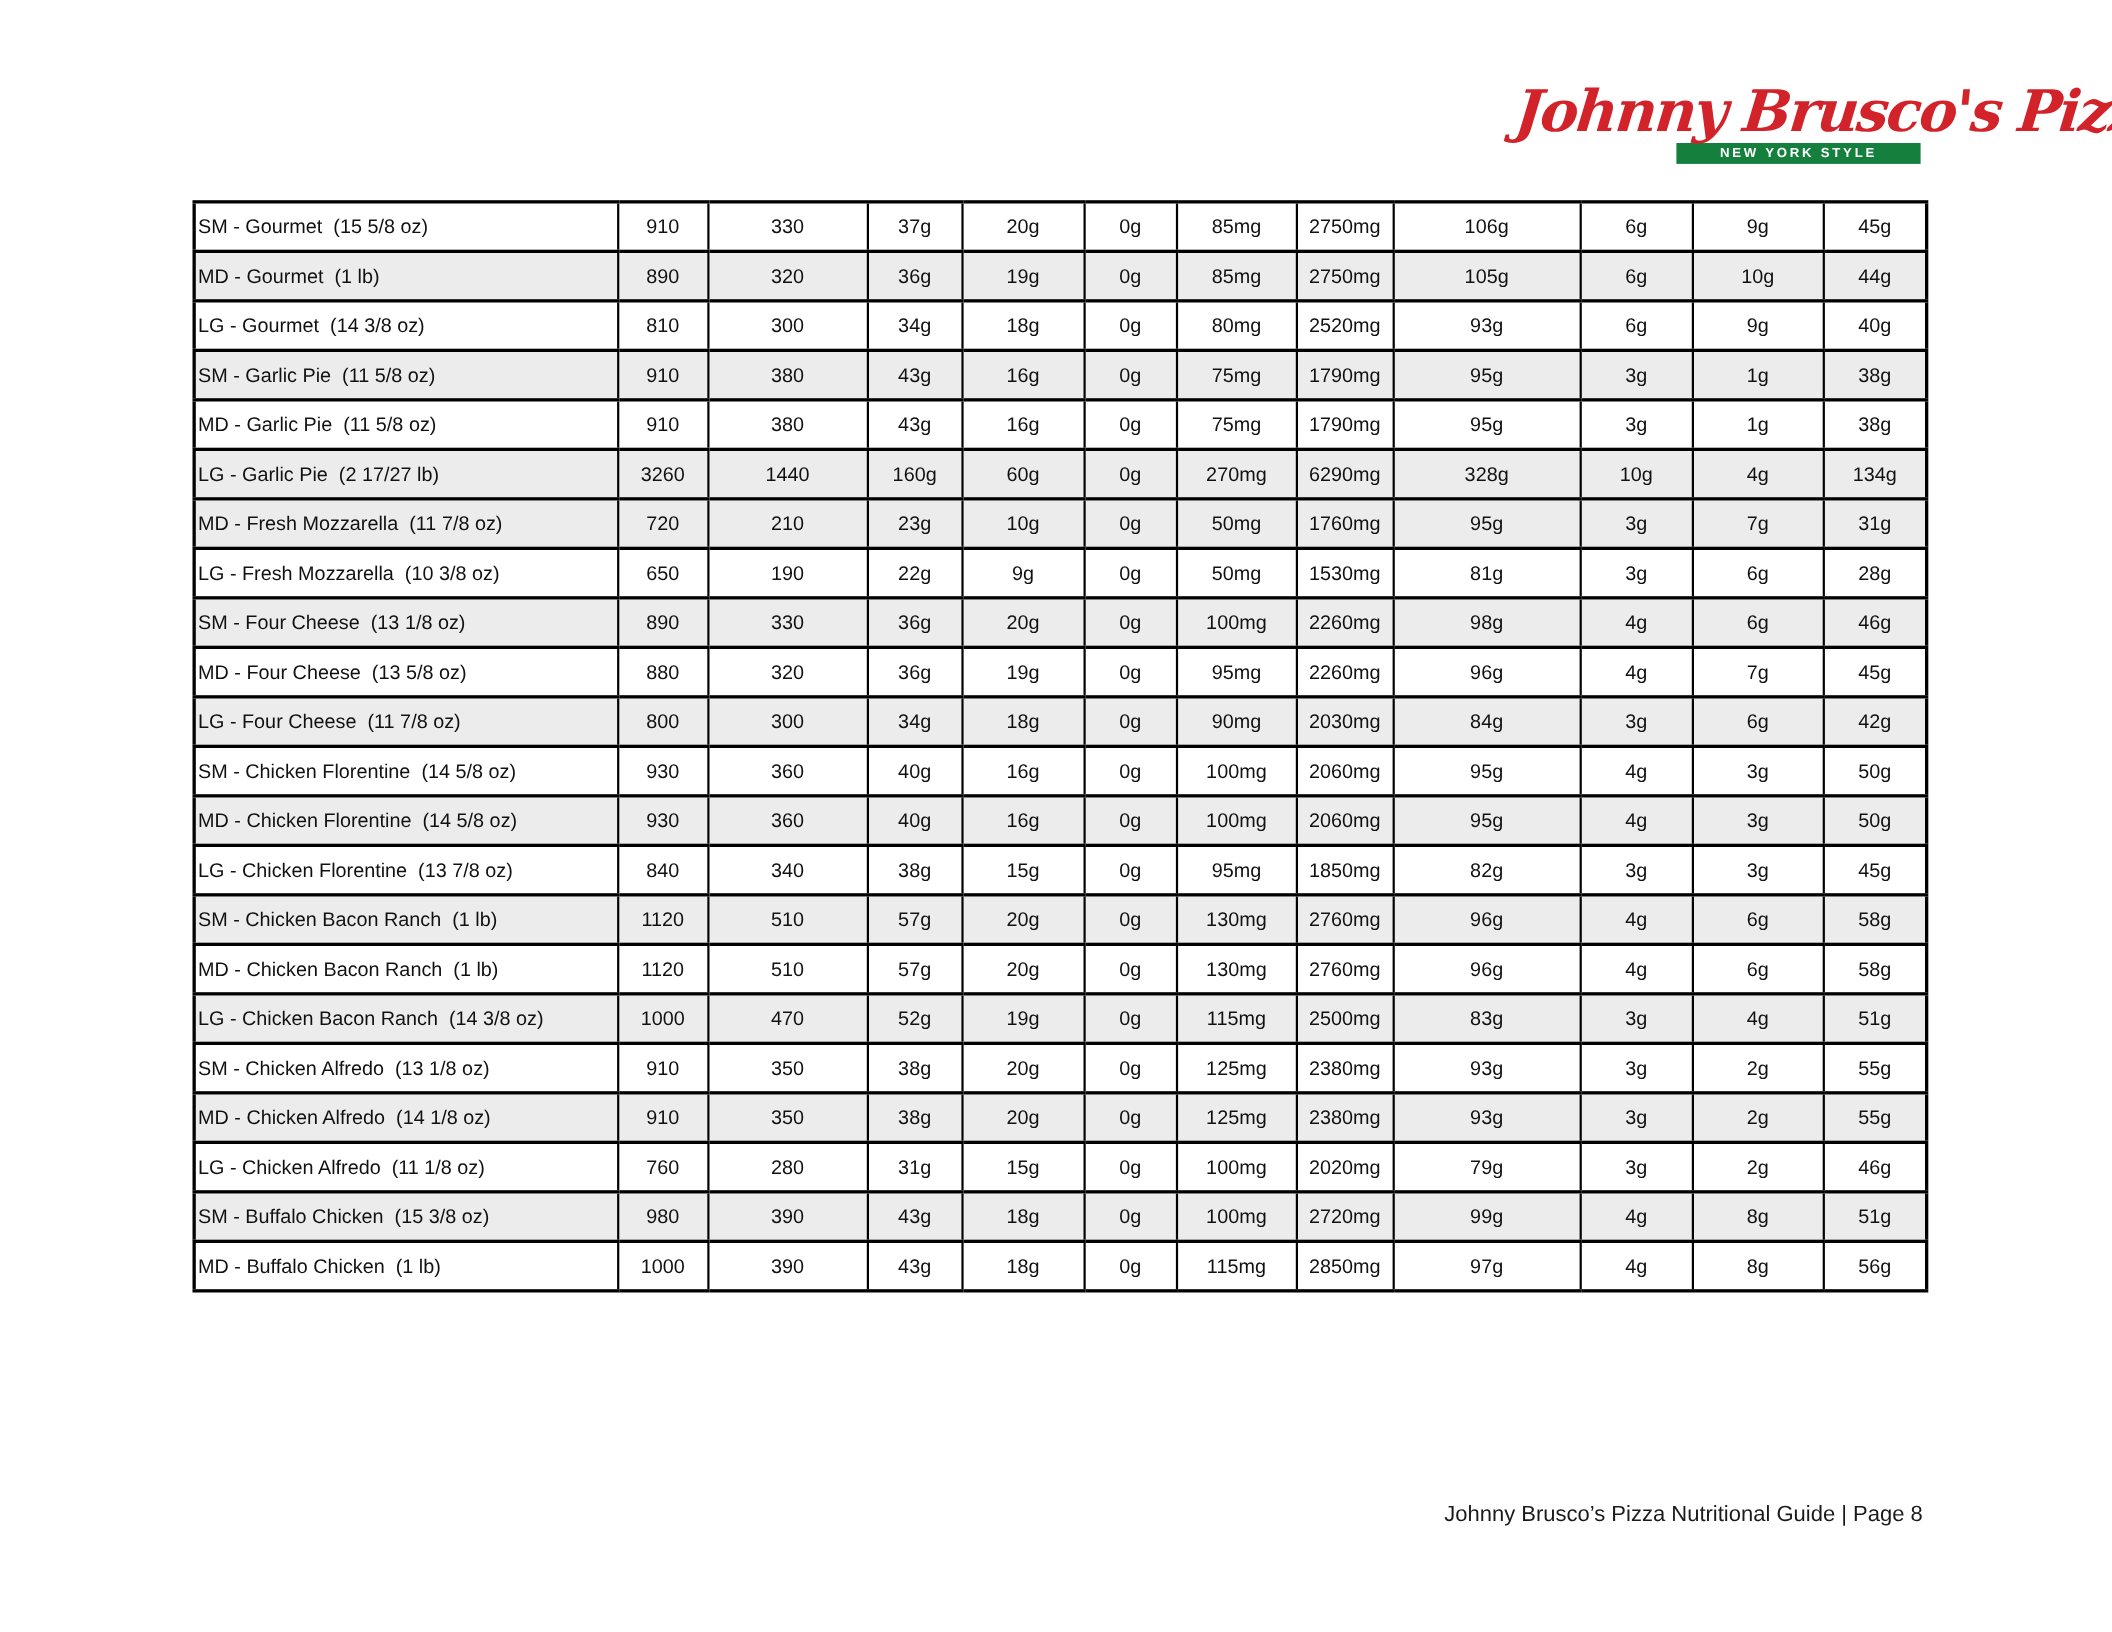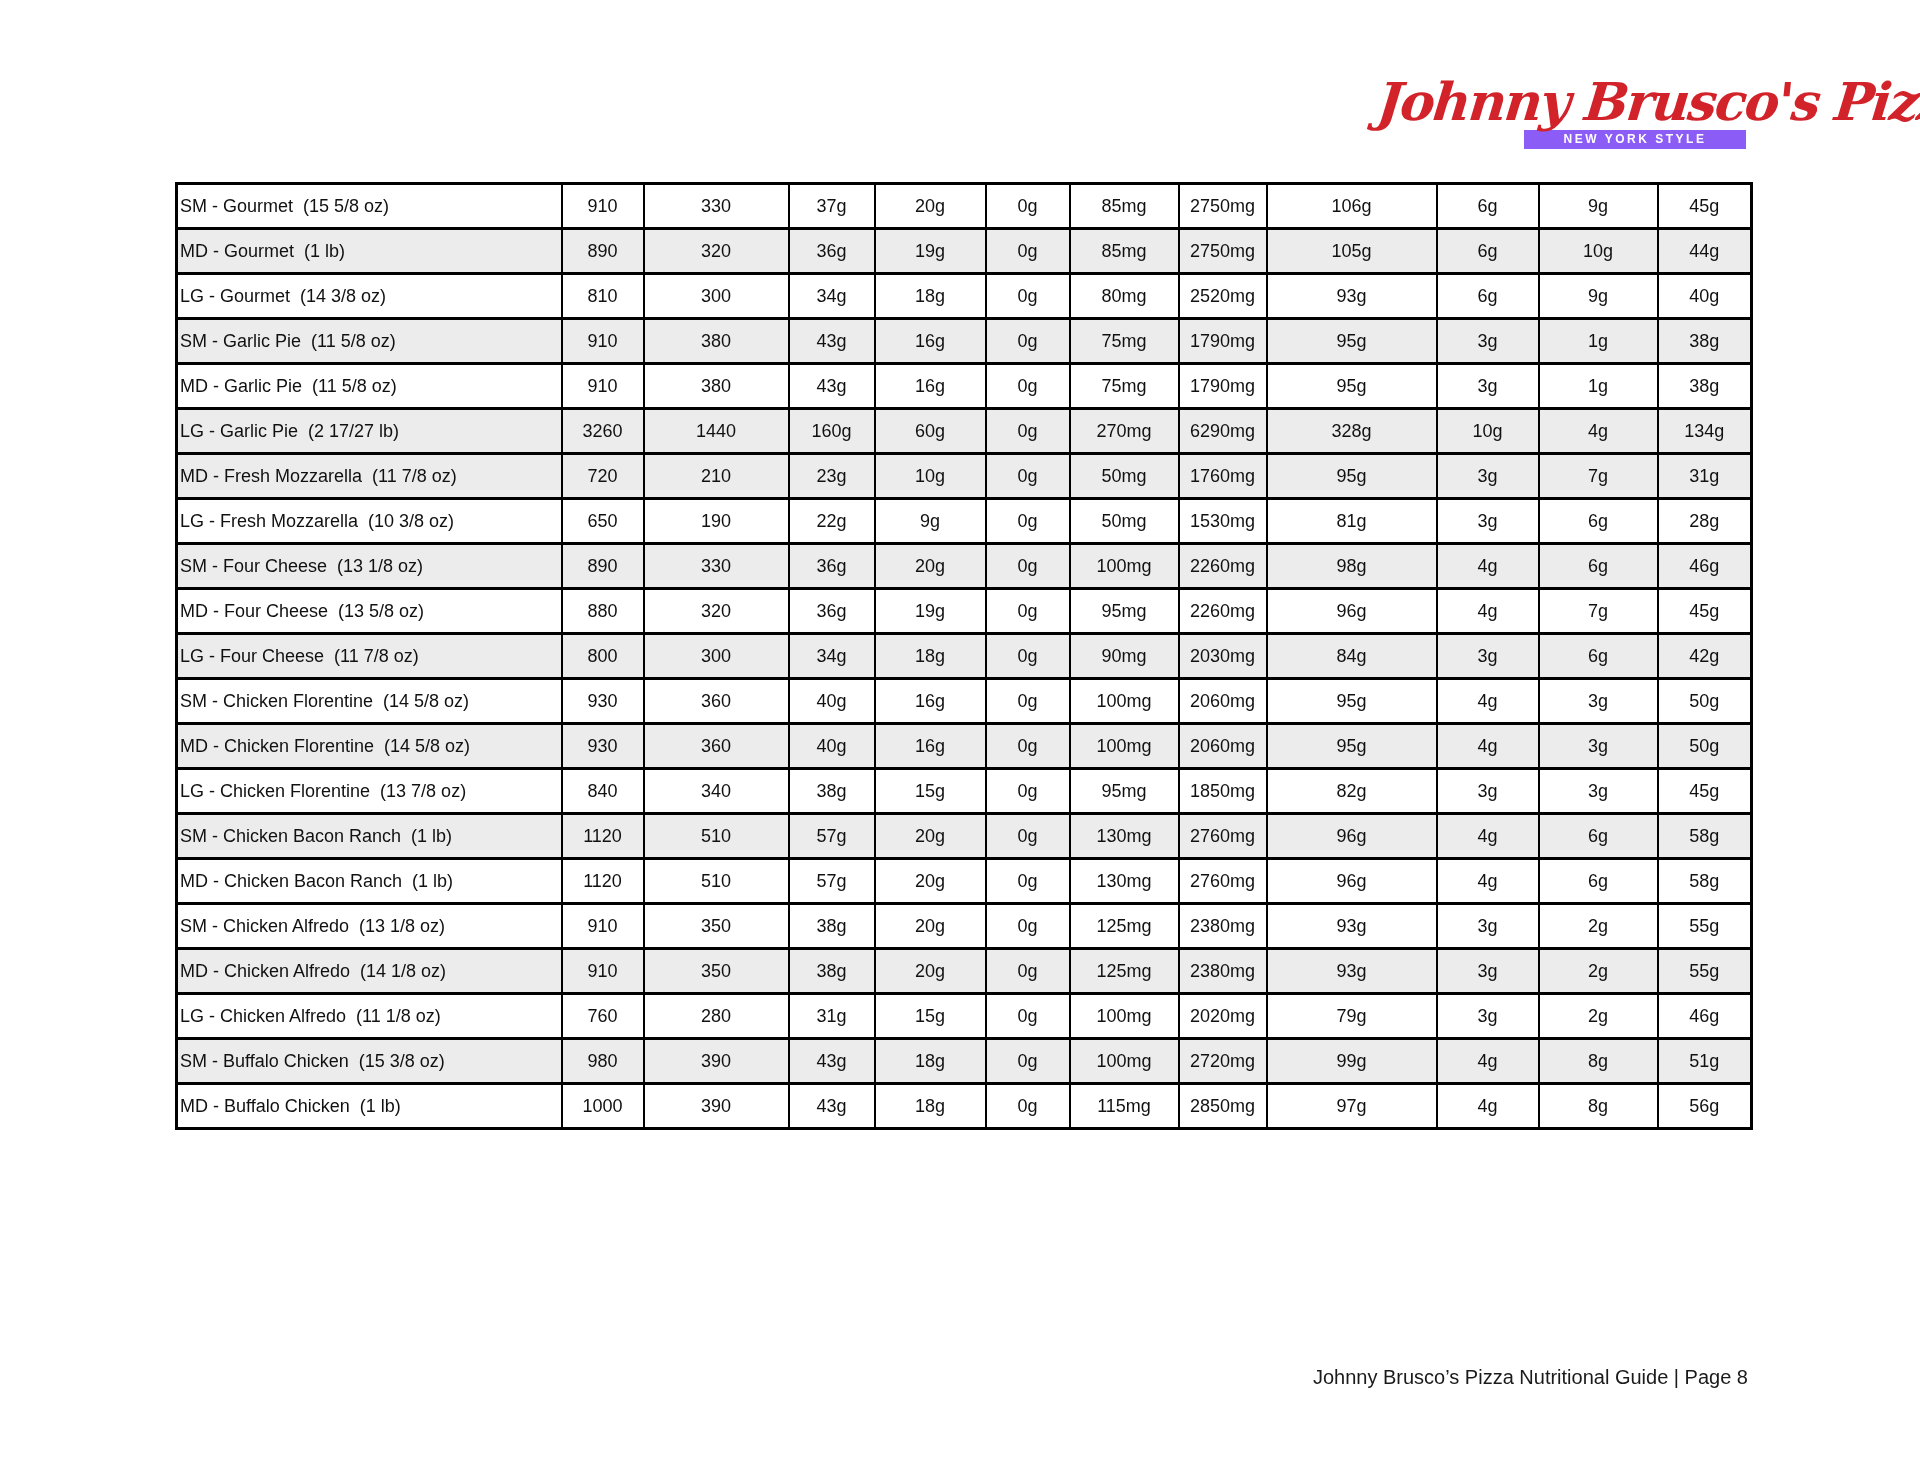--- a/index.html
+++ b/index.html
@@ -29,21 +29,21 @@
     color: #d2232a;
     white-space: nowrap;
     transform: skewX(-6deg);
     letter-spacing: -2px;
   }
   .logo-band {
     margin-top: 2px;
     margin-left: auto;
     width: 222px;
     height: 19px;
-    background: #8b5cf6;
+    background: #15803d;
     color: #ffffff;
     font-weight: bold;
     font-size: 12px;
     line-height: 19px;
     letter-spacing: 2.5px;
     text-align: center;
   }
 
   
   .nutrition-table {
@@ -326,20 +326,34 @@
         <td class="val">57g</td>
         <td class="val">20g</td>
         <td class="val">0g</td>
         <td class="val">130mg</td>
         <td class="val">2760mg</td>
         <td class="val">96g</td>
         <td class="val">4g</td>
         <td class="val">6g</td>
         <td class="val">58g</td>
       </tr>
+      <tr class="shaded">
+        <td class="item">LG - Chicken Bacon Ranch  (14 3/8 oz)</td>
+        <td class="val">1000</td>
+        <td class="val">470</td>
+        <td class="val">52g</td>
+        <td class="val">19g</td>
+        <td class="val">0g</td>
+        <td class="val">115mg</td>
+        <td class="val">2500mg</td>
+        <td class="val">83g</td>
+        <td class="val">3g</td>
+        <td class="val">4g</td>
+        <td class="val">51g</td>
+      </tr>
       <tr>
         <td class="item">SM - Chicken Alfredo  (13 1/8 oz)</td>
         <td class="val">910</td>
         <td class="val">350</td>
         <td class="val">38g</td>
         <td class="val">20g</td>
         <td class="val">0g</td>
         <td class="val">125mg</td>
         <td class="val">2380mg</td>
         <td class="val">93g</td>

